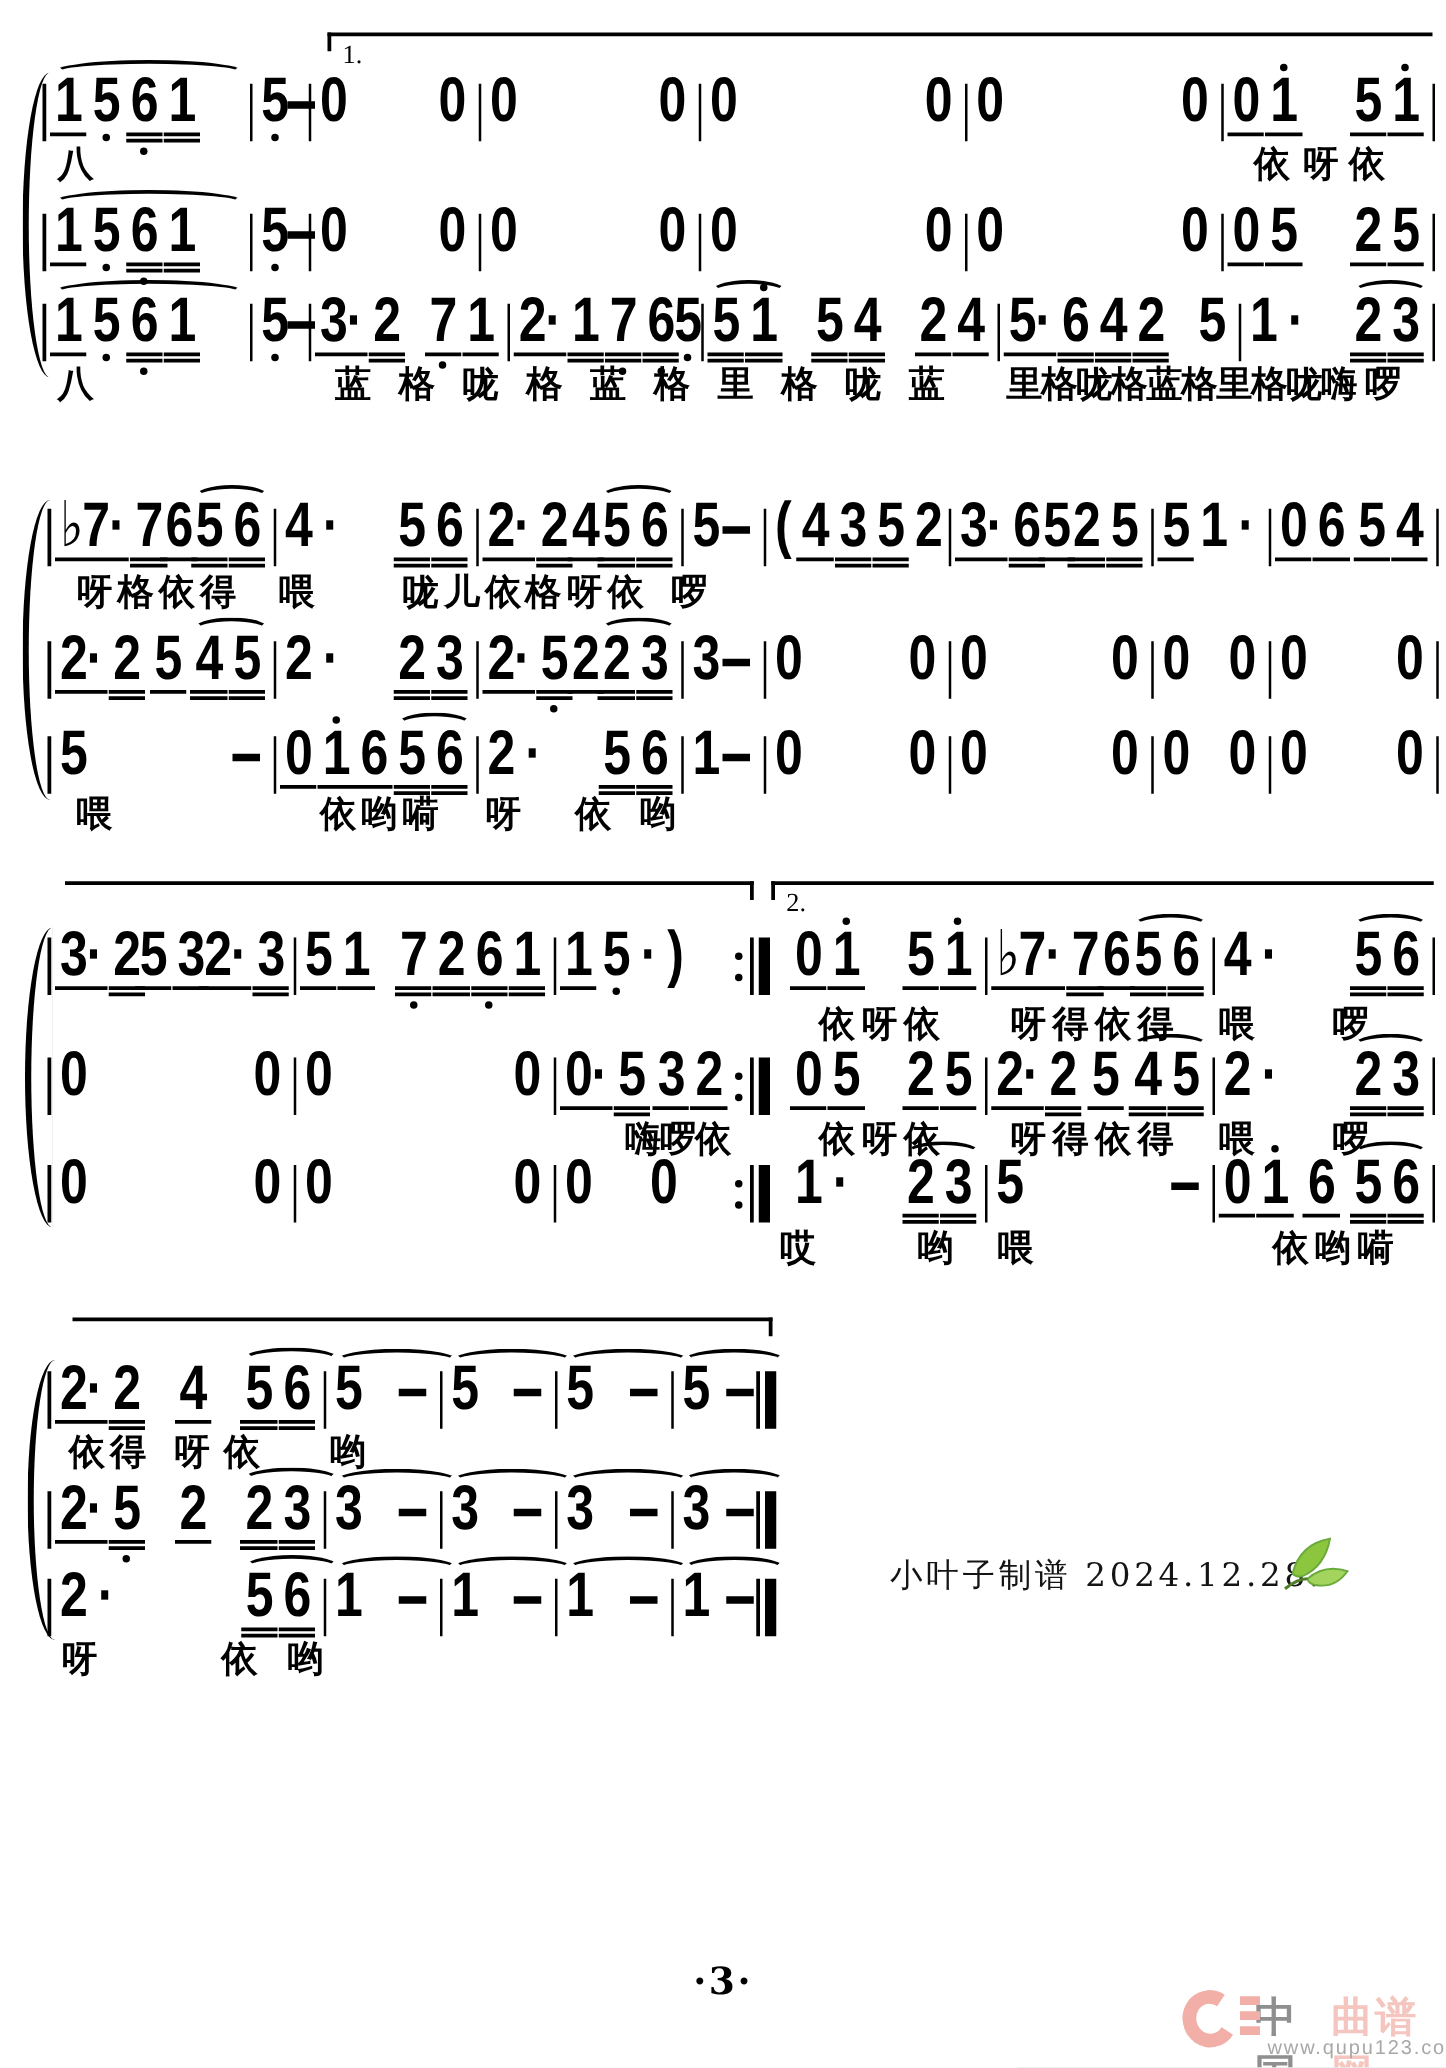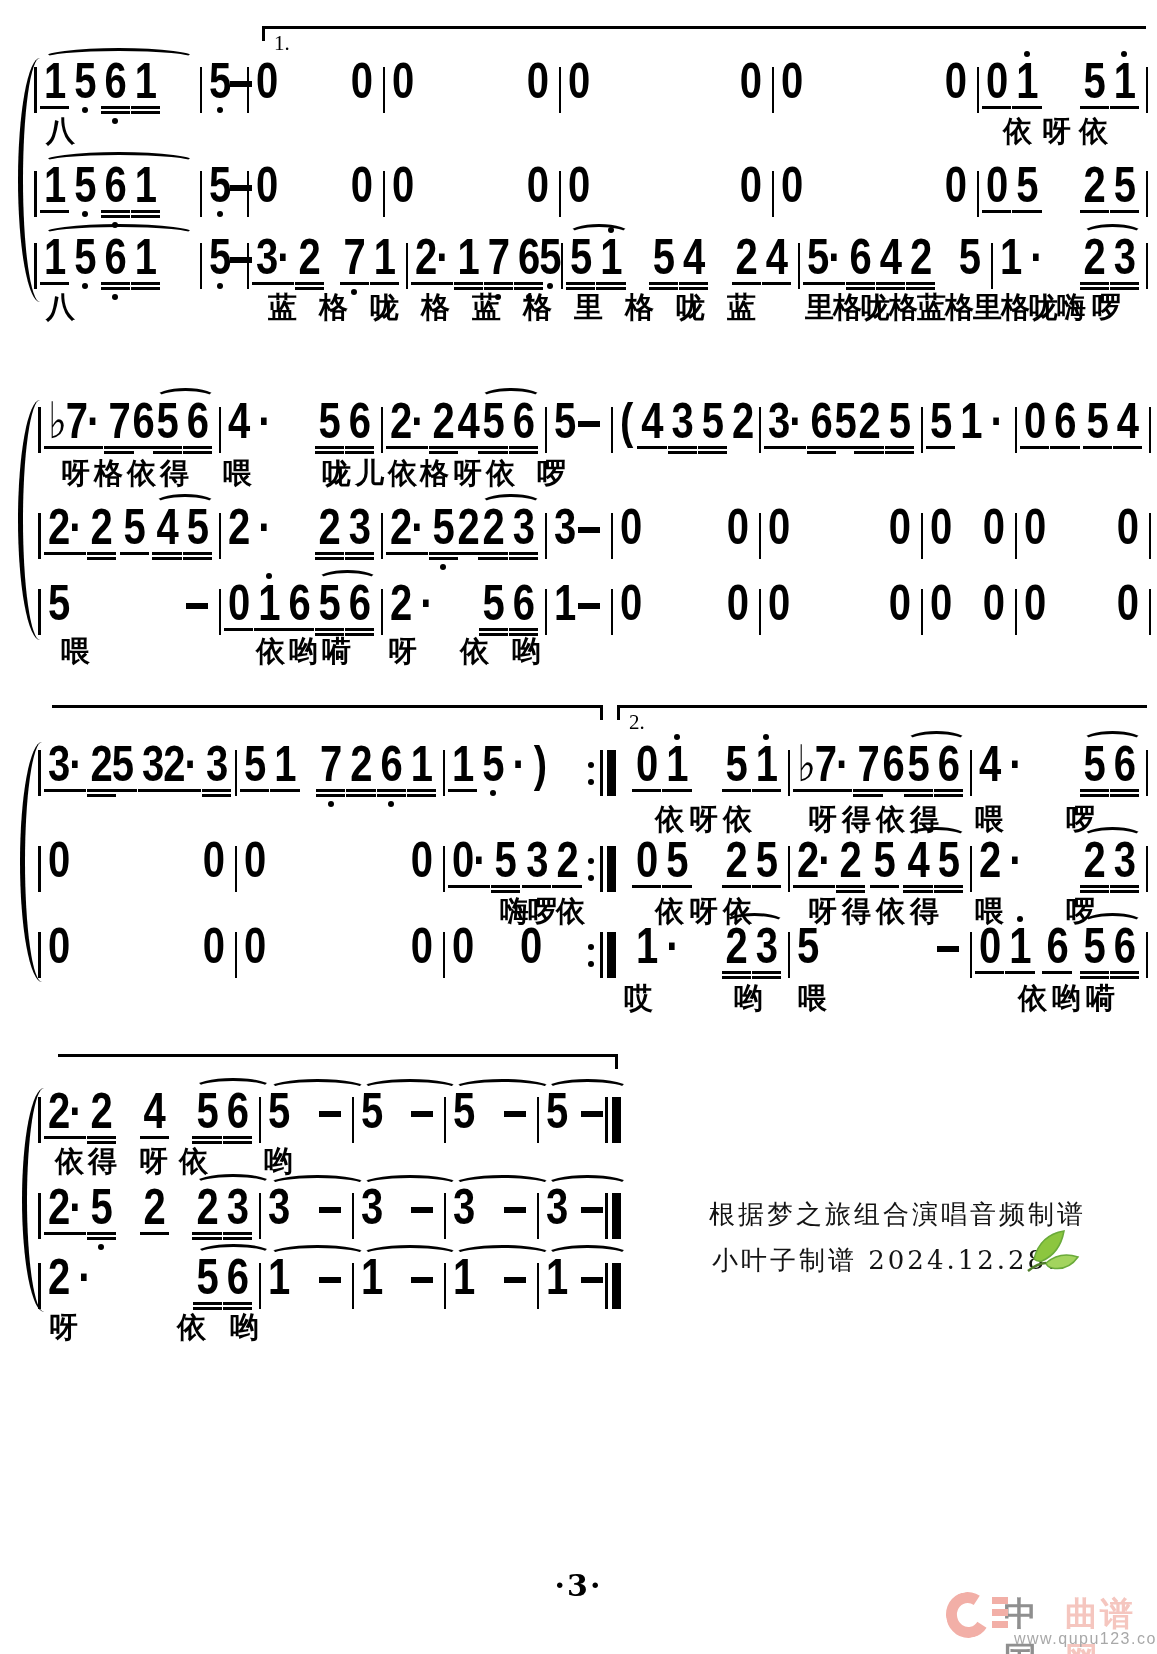--- a/index.html
+++ b/index.html
@@ -2094,21 +2094,20 @@
       </div>
       <div class="volta" style="left: 617px; top: 705px; width: 530px;">
         <div class="vtl"></div>
         <div class="vlabel">2.</div>
       </div>
       <div class="volta" style="left: 58px; top: 1054px; width: 560px;">
         <div class="vtr"></div>
       </div>
     </div>
 
-  <div class="credit" style="left:709px;top:1197px;">根据梦之旅组合演唱音频制谱</div>
   <div class="credit" style="left:712px;top:1243px;">小叶子制谱 2024.12.28.</div>
 
   <svg class="leaf" style="left:1020px;top:1225px;" width="64" height="52" viewBox="0 0 64 52">
     <path d="M14 34 Q20 10 44 6 Q40 28 22 36 Q17 37 14 34Z" fill="#8cc63f" stroke="#6aaa3a" stroke-width="1.5"></path>
     <path d="M26 38 Q40 26 58 32 Q48 46 32 43 Q27 42 26 38Z" fill="#a3d45e" stroke="#6aaa3a" stroke-width="1.5"></path>
     <path d="M8 46 Q18 38 26 38" fill="none" stroke="#4f7d2a" stroke-width="2.5"></path>
   </svg>
 
   <div class="pgnum" style="top:1568px;">·3·</div>
 

